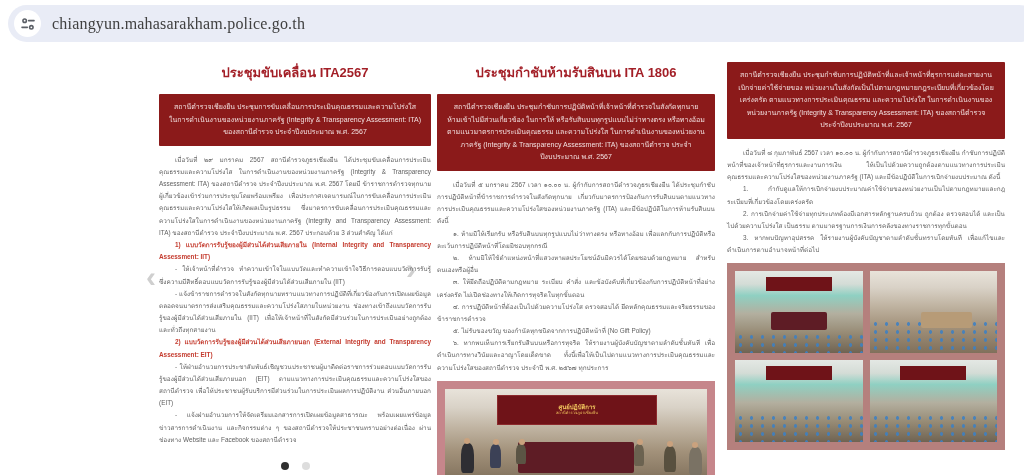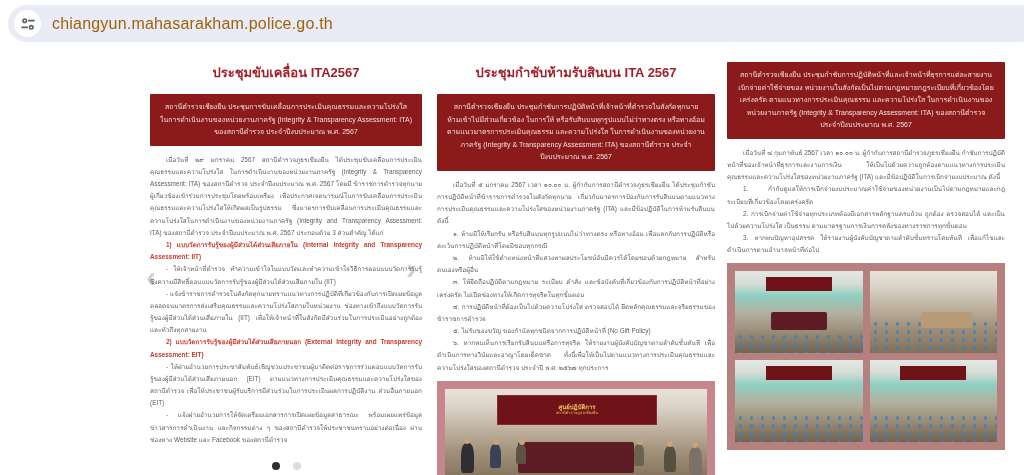--- a/index.html
+++ b/index.html
@@ -4,34 +4,34 @@
 <style>
   html,body{margin:0;padding:0;background:#fff;}
   .page{position:relative;width:1024px;height:475px;background:#ffffff;overflow:hidden;
         font-family:"Liberation Sans","DejaVu Sans",sans-serif;}
 
   
   .urlbar{position:absolute;left:8px;top:5px;width:1030px;height:37px;background:#e9ecf6;
           border-radius:19px;display:flex;align-items:center;gap:11px;padding-left:6px;box-sizing:border-box;}
   .urlicon{width:27px;height:27px;border-radius:50%;background:#ffffff;display:flex;
            align-items:center;justify-content:center;flex:0 0 auto;cursor:pointer;}
-  .urltext{font-size:16px;color:#a16207;letter-spacing:.2px;white-space:nowrap;}
+  .urltext{font-size:16px;color:#404040;letter-spacing:.2px;white-space:nowrap;font-family:Liberation Serif, serif;}
 
   
   .chev{position:absolute;font-size:30px;color:#cfcfcf;font-weight:bold;line-height:1;cursor:pointer;user-select:none;}
   .chev.prev{left:146px;top:262px;}
   .chev.next{left:406px;top:254px;}
   .dots{display:flex;justify-content:center;gap:13px;margin-top:16px;}
   .dot{width:8px;height:8px;border-radius:50%;cursor:pointer;}
   .dot.active{background:#2f2f2f;}
   .dot.idle{background:#dddddd;}
 
   
   .col{position:absolute;top:62px;}
-  .col1{left:150px;width:272px;}
+  .col1{left:159px;width:272px;}
   .col2{left:437px;width:278px;}
   .col3{left:727px;width:278px;}
   .title{font-size:13px;font-weight:bold;color:#a31f27;text-align:center;margin:0 0 11px;cursor:pointer;}
   .redbox{background:#8b1a1a;color:#f2e0e0;font-size:7px;line-height:1.8;text-align:center;
           padding:7px 10px;border-radius:1px;}
   .bodytxt{margin-top:8px;font-size:6.4px;line-height:1.9;color:#5f5f5f;text-align:justify;}
   .bodytxt p{margin:0;text-indent:16px;}
   .redline{color:#c43b2e;font-weight:bold;}
 
   
@@ -86,21 +86,21 @@
       <p>- ให้ฝ่ายอำนวยการประชาสัมพันธ์เชิญชวนประชาชนผู้มาติดต่อราชการร่วมตอบแบบวัดการรับรู้ของผู้มีส่วนได้ส่วนเสียภายนอก (EIT) ตามแนวทางการประเมินคุณธรรมและความโปร่งใสของสถานีตำรวจ เพื่อให้ประชาชนผู้รับบริการมีส่วนร่วมในการประเมินผลการปฏิบัติงาน ส่วนอื่นภายนอก (EIT)</p>
       <p>- แจ้งฝ่ายอำนวยการให้จัดเตรียมเอกสารการเปิดเผยข้อมูลสาธารณะ พร้อมเผยแพร่ข้อมูลข่าวสารการดำเนินงาน และกิจกรรมต่าง ๆ ของสถานีตำรวจให้ประชาชนทราบอย่างต่อเนื่อง ผ่านช่องทาง Website และ Facebook ของสถานีตำรวจ</p>
     </div>
     <div class="dots">
       <span class="dot active"></span>
       <span class="dot idle"></span>
     </div>
   </div>
 
   <div class="col col2">
-    <div class="title">ประชุมกำชับห้ามรับสินบน ITA 2567</div>
+    <div class="title">ประชุมกำชับห้ามรับสินบน ITA 1806</div>
     <div class="redbox">สถานีตำรวจเชียงยืน ประชุมกำชับการปฏิบัติหน้าที่เจ้าหน้าที่ตำรวจในสังกัดทุกนาย ห้ามเข้าไปมีส่วนเกี่ยวข้อง ในการให้ หรือรับสินบนทุกรูปแบบไม่ว่าทางตรง หรือทางอ้อม ตามแนวมาตรการประเมินคุณธรรม และความโปร่งใส ในการดำเนินงานของหน่วยงานภาครัฐ (Integrity &amp; Transparency Assessment: ITA) ของสถานีตำรวจ ประจำปีงบประมาณ พ.ศ. 2567</div>
     <div class="bodytxt">
       <p>เมื่อวันที่ ๕ มกราคม 2567 เวลา ๑๐.๐๐ น. ผู้กำกับการสถานีตำรวจภูธรเชียงยืน ได้ประชุมกำชับการปฏิบัติหน้าที่ข้าราชการตำรวจในสังกัดทุกนาย เกี่ยวกับมาตรการป้องกันการรับสินบนตามแนวทางการประเมินคุณธรรมและความโปร่งใสของหน่วยงานภาครัฐ (ITA) และมีข้อปฏิบัติในการห้ามรับสินบน ดังนี้</p>
       <p>๑. ห้ามมิให้เรียกรับ หรือรับสินบนทุกรูปแบบไม่ว่าทางตรง หรือทางอ้อม เพื่อแลกกับการปฏิบัติหรือละเว้นการปฏิบัติหน้าที่โดยมิชอบทุกกรณี</p>
       <p>๒. ห้ามมิให้ใช้ตำแหน่งหน้าที่แสวงหาผลประโยชน์อันมิควรได้โดยชอบด้วยกฎหมาย สำหรับตนเองหรือผู้อื่น</p>
       <p>๓. ให้ยึดถือปฏิบัติตามกฎหมาย ระเบียบ คำสั่ง และข้อบังคับที่เกี่ยวข้องกับการปฏิบัติหน้าที่อย่างเคร่งครัด ไม่เปิดช่องทางให้เกิดการทุจริตในทุกขั้นตอน</p>
       <p>๔. การปฏิบัติหน้าที่ต้องเป็นไปด้วยความโปร่งใส ตรวจสอบได้ ยึดหลักคุณธรรมและจริยธรรมของข้าราชการตำรวจ</p>
       <p>๕. ไม่รับของขวัญ ของกำนัลทุกชนิดจากการปฏิบัติหน้าที่ (No Gift Policy)</p>
       <p>๖. หากพบเห็นการเรียกรับสินบนหรือการทุจริต ให้รายงานผู้บังคับบัญชาตามลำดับชั้นทันที เพื่อดำเนินการทางวินัยและอาญาโดยเด็ดขาด ทั้งนี้เพื่อให้เป็นไปตามแนวทางการประเมินคุณธรรมและความโปร่งใสของสถานีตำรวจ ประจำปี พ.ศ. ๒๕๖๗ ทุกประการ</p>
     </div>

